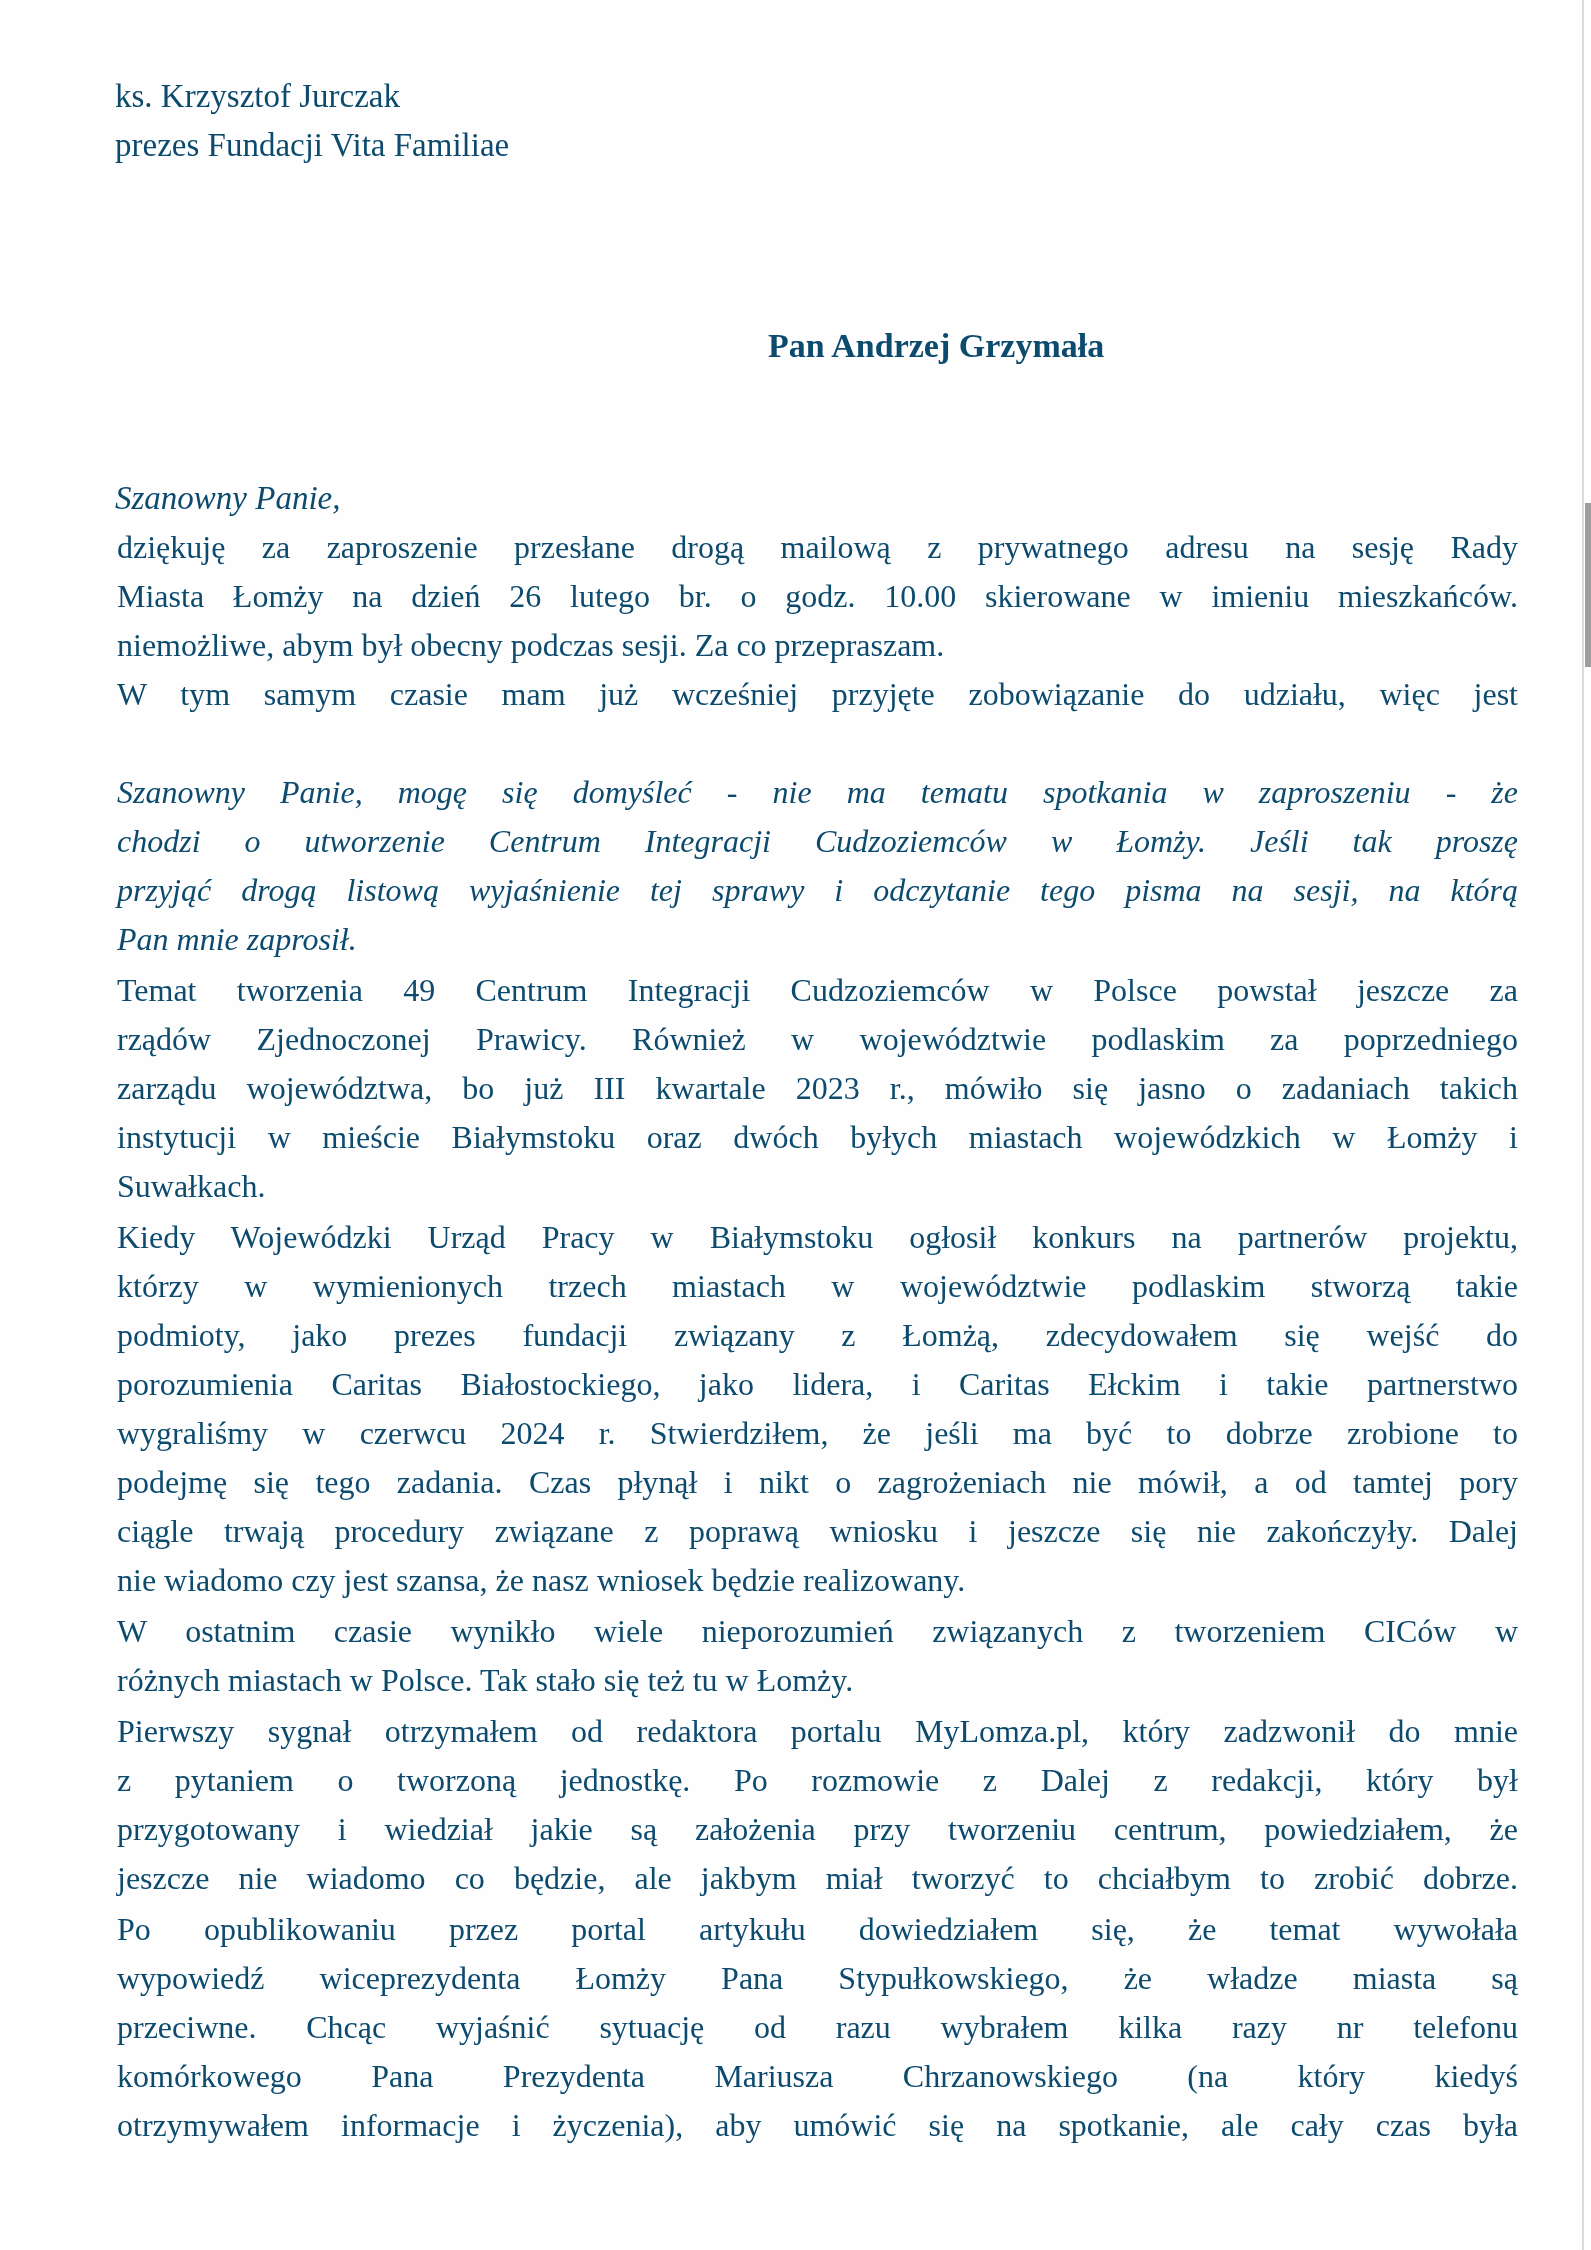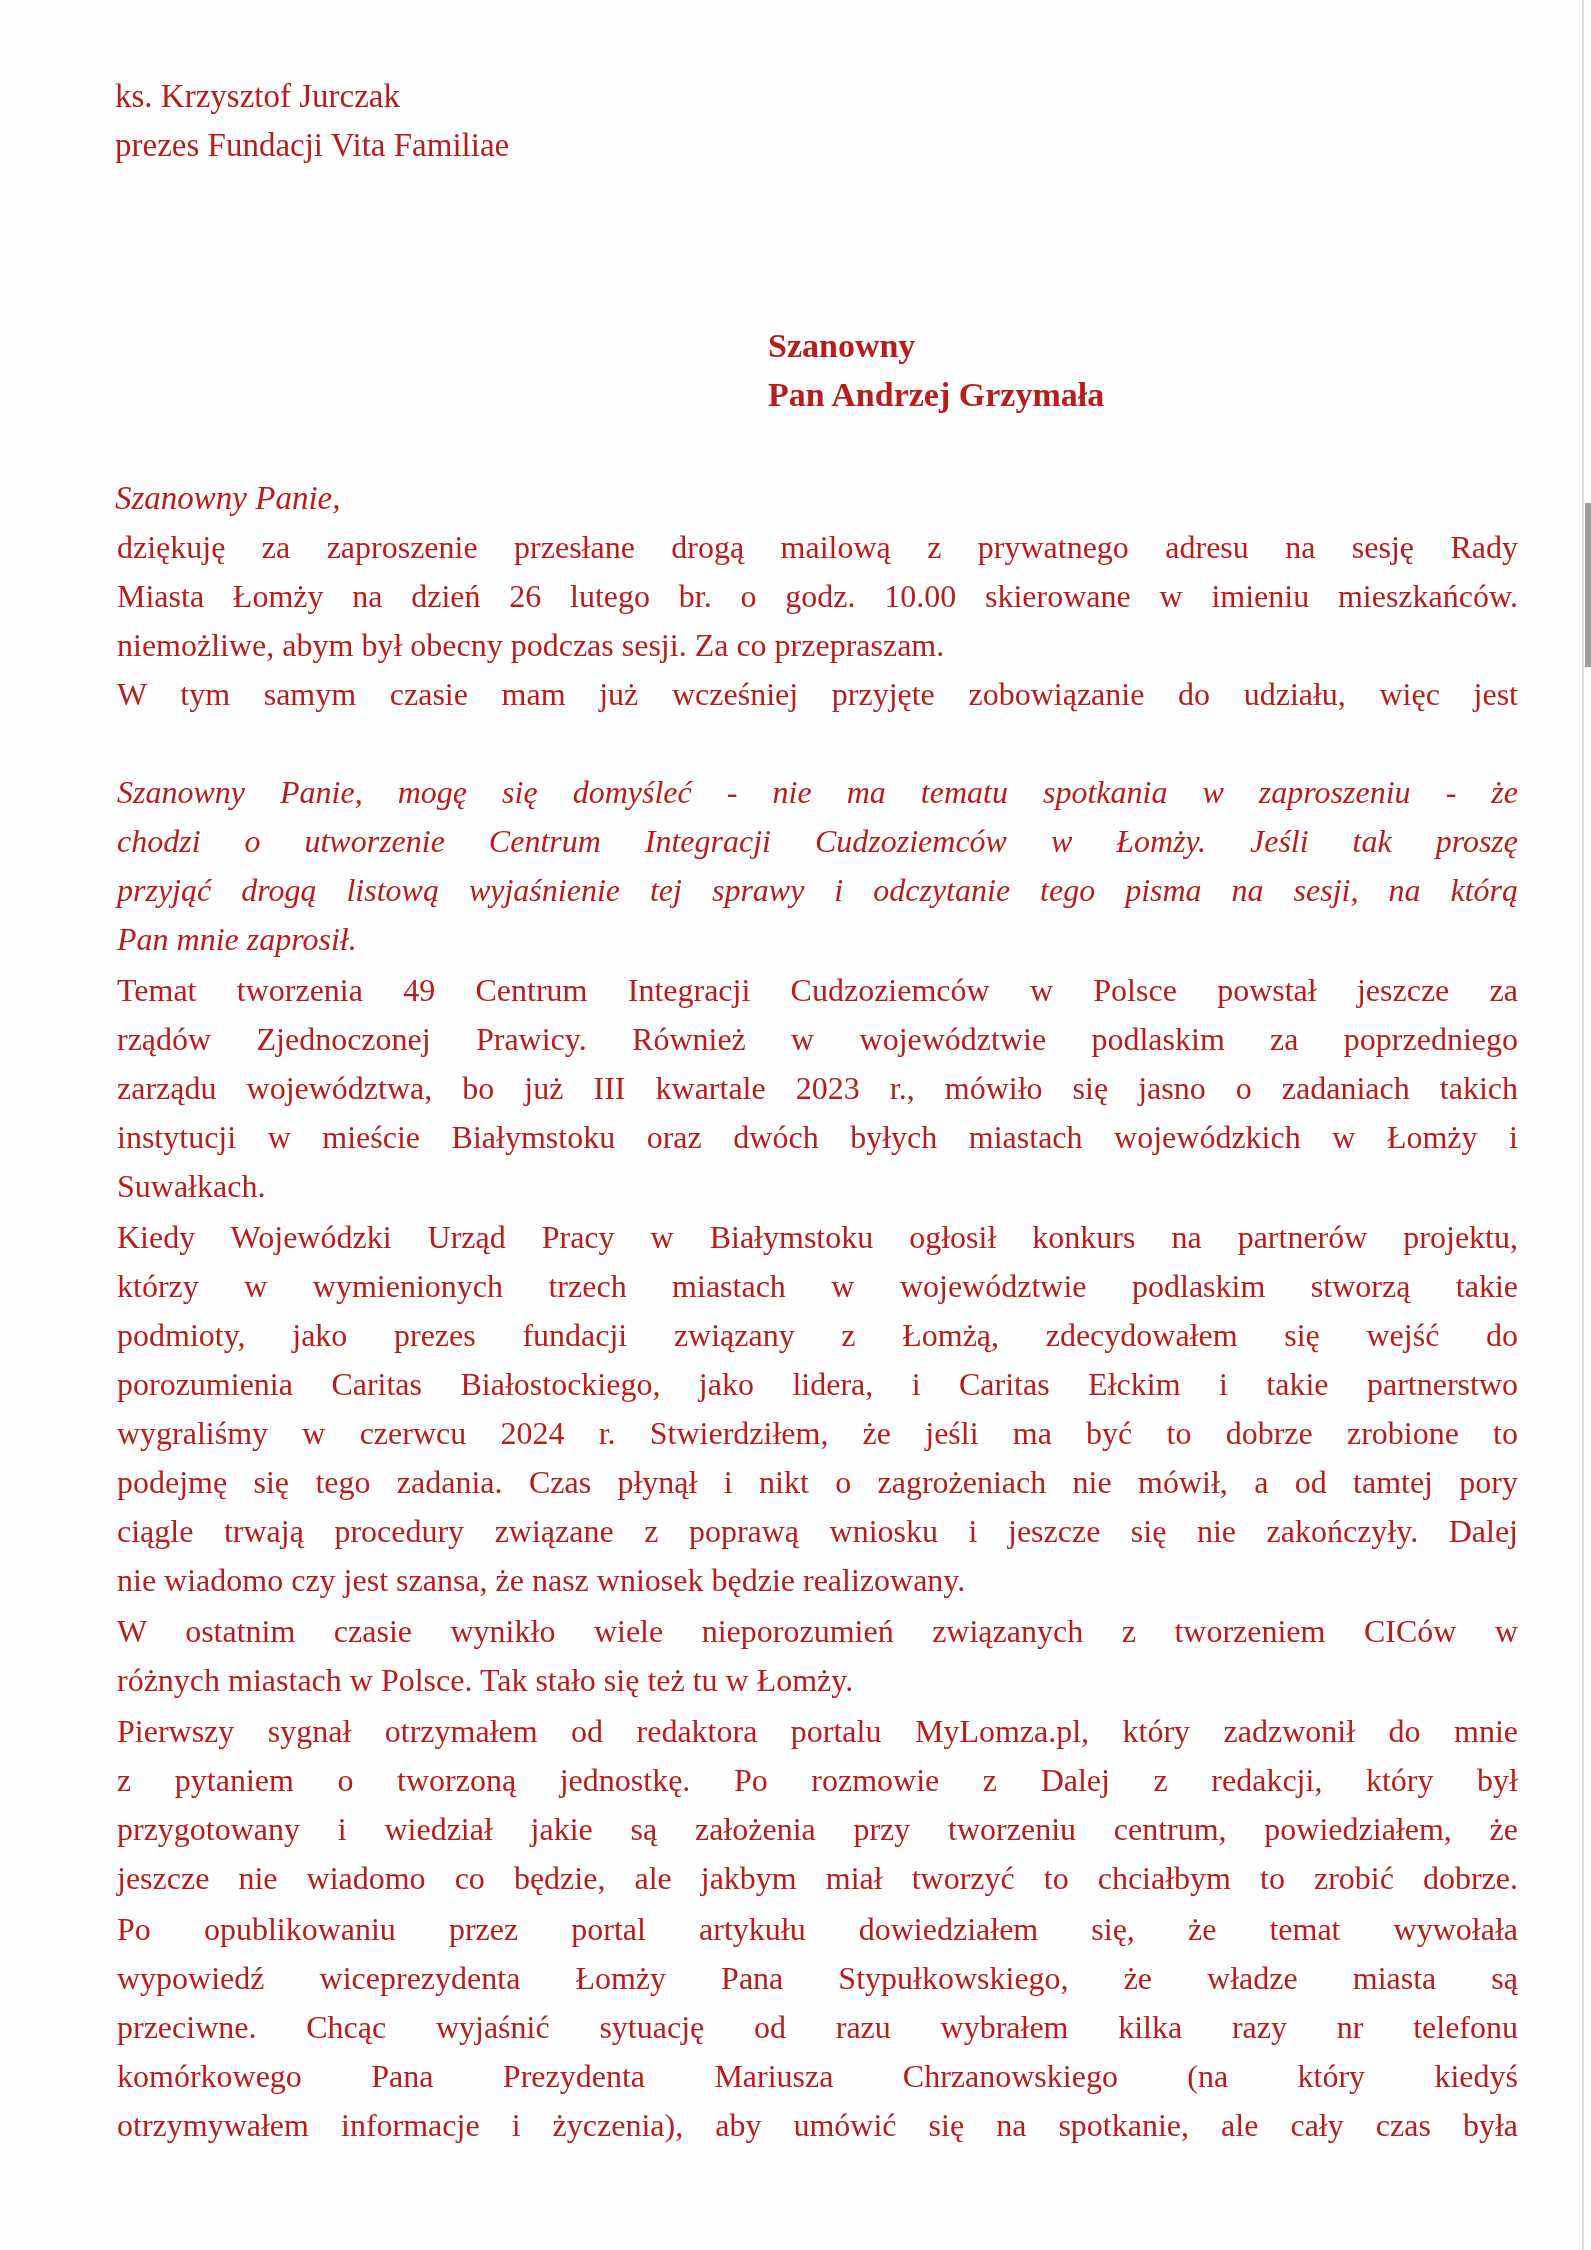--- a/index.html
+++ b/index.html
@@ -6,21 +6,21 @@
     margin: 0;
     padding: 0;
     background: #e8e8e8;
   }
   .page {
     position: relative;
     width: 1591px;
     height: 2250px;
     background: #fefefe;
     font-family: "Liberation Serif", serif;
-    color: #b91c1c;
+    color: #0c4a6e;
     overflow: hidden;
   }
   .sender {
     position: absolute;
     left: 115px;
     top: 72px;
     font-size: 33px;
     line-height: 49px;
     white-space: nowrap;
   }
@@ -81,21 +81,20 @@
 <body>
 
 <div class="page">
 
   <div class="sender">
     <div>ks. Krzysztof Jurczak</div>
     <div>prezes Fundacji Vita Familiae</div>
   </div>
 
   <div class="addressee">
-    <div>Szanowny</div>
     <div>Pan Andrzej Grzymała</div>
   </div>
 
   <div class="salutation">Szanowny Panie,</div>
 
   <div class="letter-body" id="letter-body">
       <div class="paragraph">
         <div class="line">dziękuję za zaproszenie przesłane drogą mailową z prywatnego adresu na sesję Rady</div>
         <div class="line">Miasta Łomży na dzień 26 lutego br. o godz. 10.00 skierowane w imieniu mieszkańców.</div>
         <div class="line line-end">niemożliwe, abym był obecny podczas sesji. Za co przepraszam.</div>

